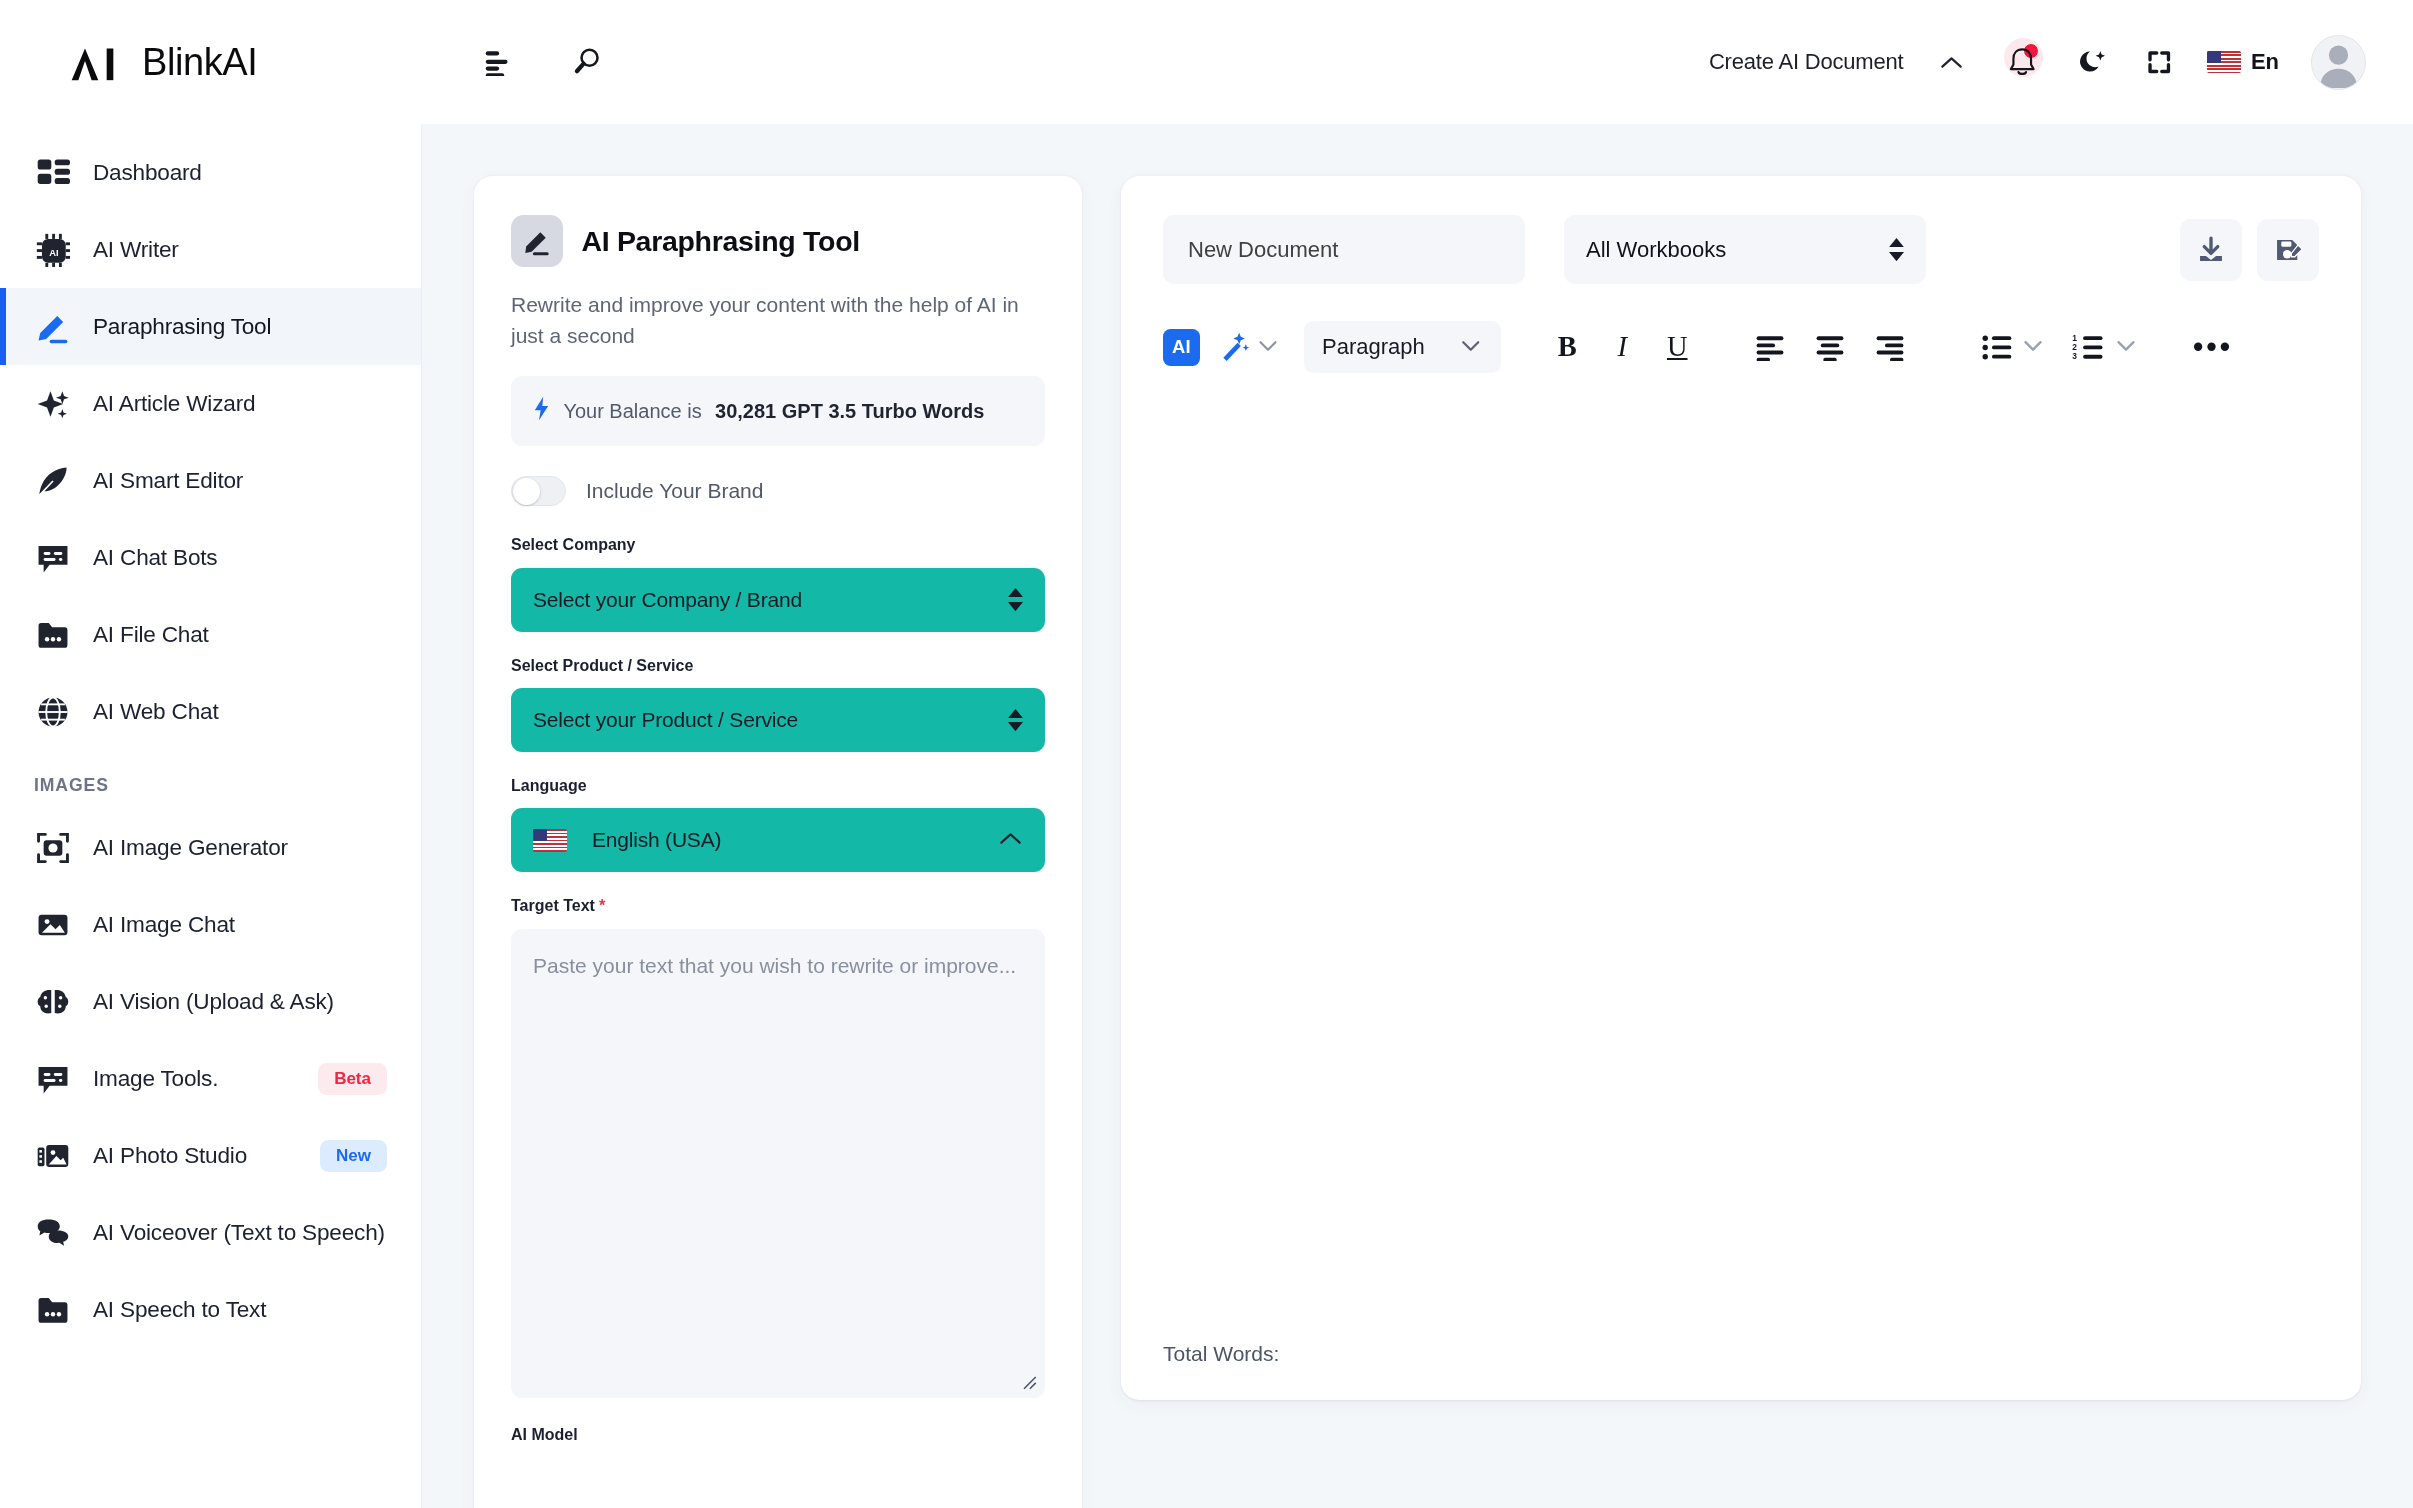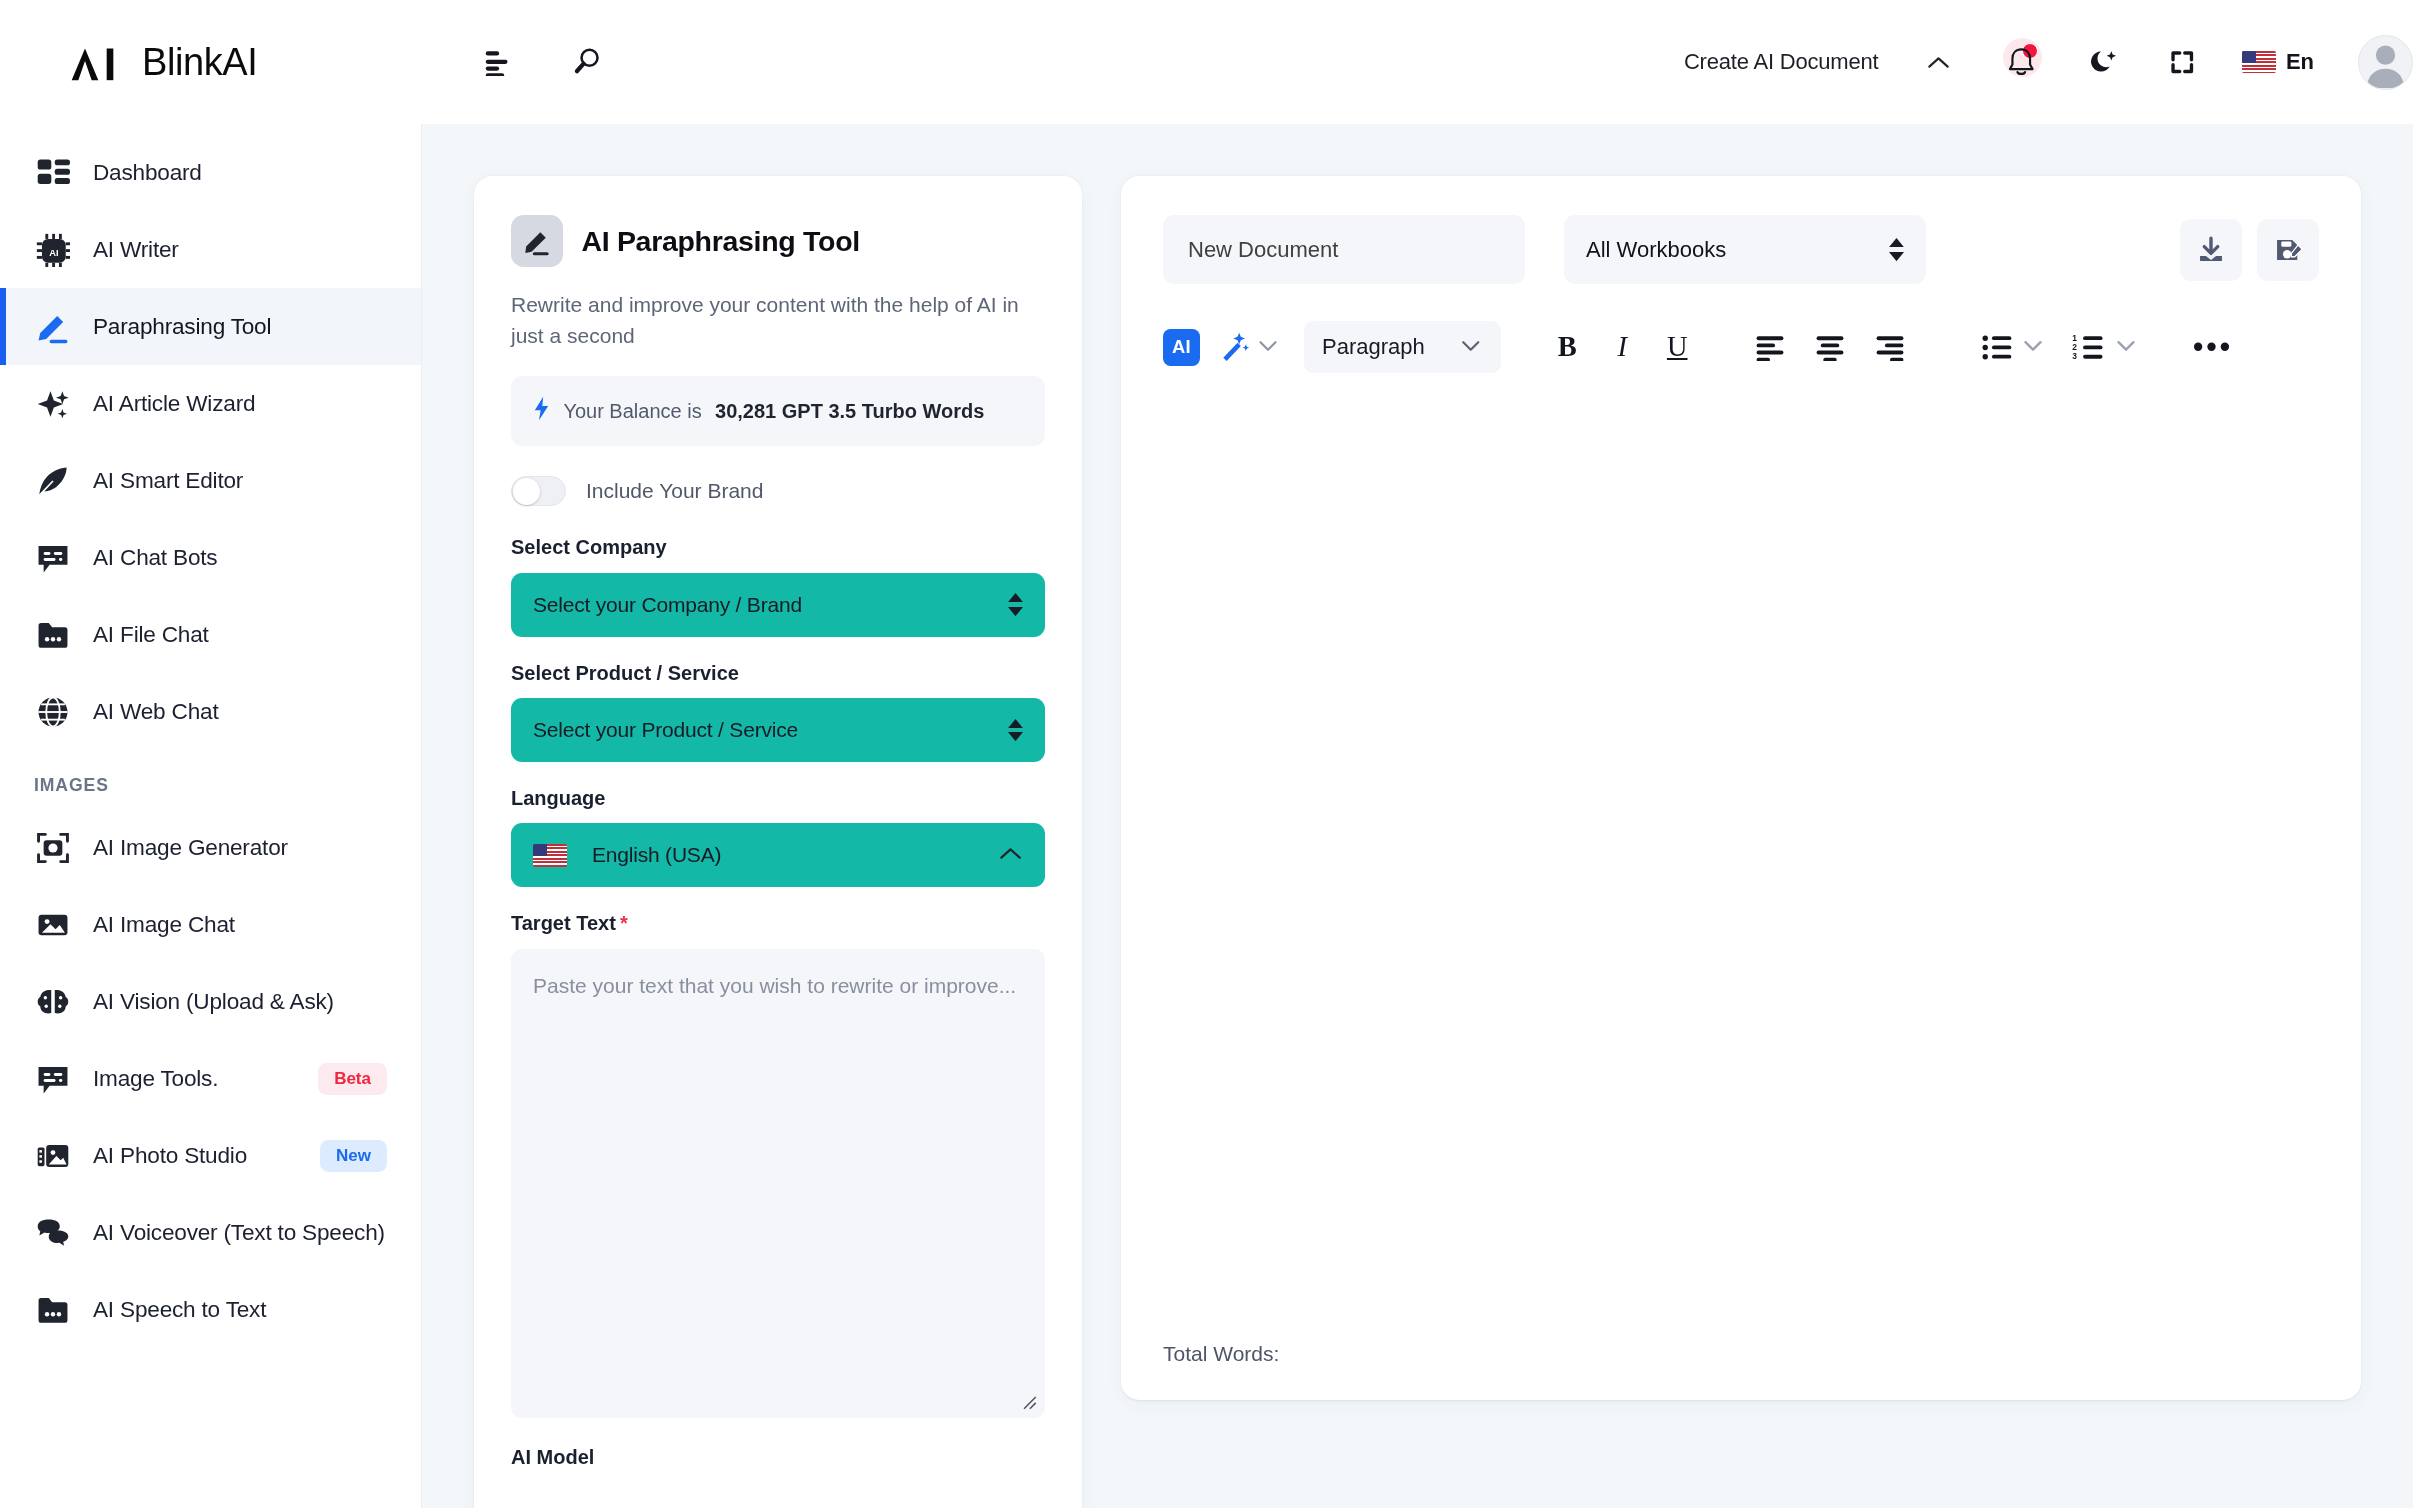--- a/index.html
+++ b/index.html
@@ -25,21 +25,21 @@
     padding-left: 70px;
   }
   .logo-mark { display: flex; align-items: flex-end; height: 39px; }
   .logo-word {
     font-size: 38px; font-weight: 400; letter-spacing: -0.4px;
     color: #0b0b0d; display: flex; align-items: center;
   }
   .topbar-left-icons { display: flex; align-items: center; gap: 50px; padding-left: 59px; }
   .ticon { width: 37px; height: 37px; display: flex; align-items: center; justify-content: center; cursor: pointer; }
   .topbar-right {
-    margin-left: auto; display: flex; align-items: center; gap: 12px; 
+    margin-left: auto; display: flex; align-items: center; gap: 0; padding-right: 47px;
   }
   .create-doc {
     font-size: 22px; color: #1d1f26; letter-spacing: -0.2px; cursor: pointer;
     margin-right: 28.5px;
   }
   .chev-up-btn { width: 39px; height: 39px; display:flex; align-items:center; justify-content:center; cursor:pointer; margin-right: 25px;}
   .bell-wrap { position: relative; width: 52px; height: 52px; display: flex; align-items: center; justify-content: center; cursor: pointer; margin-right: 22px;}
   .bell-halo { position:absolute; top:1.7px; right:5px; width:39px; height:39px; border-radius:50%; background:#fde9ec; }
   .bell-dot { position: absolute; top: 6.7px; right: 8.4px; width: 16px; height: 16px; border-radius: 50%; background: #f3173f; border: 1.7px solid #fff; }
   .moon-btn { width: 45px; height:45px; display:flex; align-items:center; justify-content:center; cursor:pointer; margin-right: 22px;}
@@ -125,21 +125,21 @@
   .switch {
     width: 55px; height: 30px; border-radius: 15px; background: #eef0f4;
     border: 0.8px solid #e3e6ec; position: relative; cursor: pointer; flex: 0 0 55px;
   }
   .switch .knob {
     position: absolute; left: 0.8px; top: 0.8px; width: 27px; height: 27px; border-radius: 50%;
     background: #fff; box-shadow: 0 0.8px 2.5px rgba(0,0,0,.22);
   }
   .toggle-row .lbl { font-size: 21px; color: #505869; }
 
-  .field-label { font-size: 20px; font-weight: 700; color: #1b2030; margin-bottom: 13.4px; }
+  .field-label { font-size: 16px; font-weight: 700; color: #1b2030; margin-bottom: 13.4px; }
   .field-label .req { color: #ef2f45; margin-left: 4.2px; }
   .select-box {
     height: 64px; border-radius: 11px; background: #14b8a6;
     display: flex; align-items: center; padding: 0 22px; gap: 15px;
     margin-bottom: 25px; cursor: pointer;
   }
   .select-box .val { font-size: 21px; color: #171b26; letter-spacing: -0.2px; }
   .select-box .spin { margin-left: auto; display: flex; flex-direction: column; gap: 4.2px; align-items: center; }
   .select-box .chev { margin-left: auto; }
   .textarea-box {

